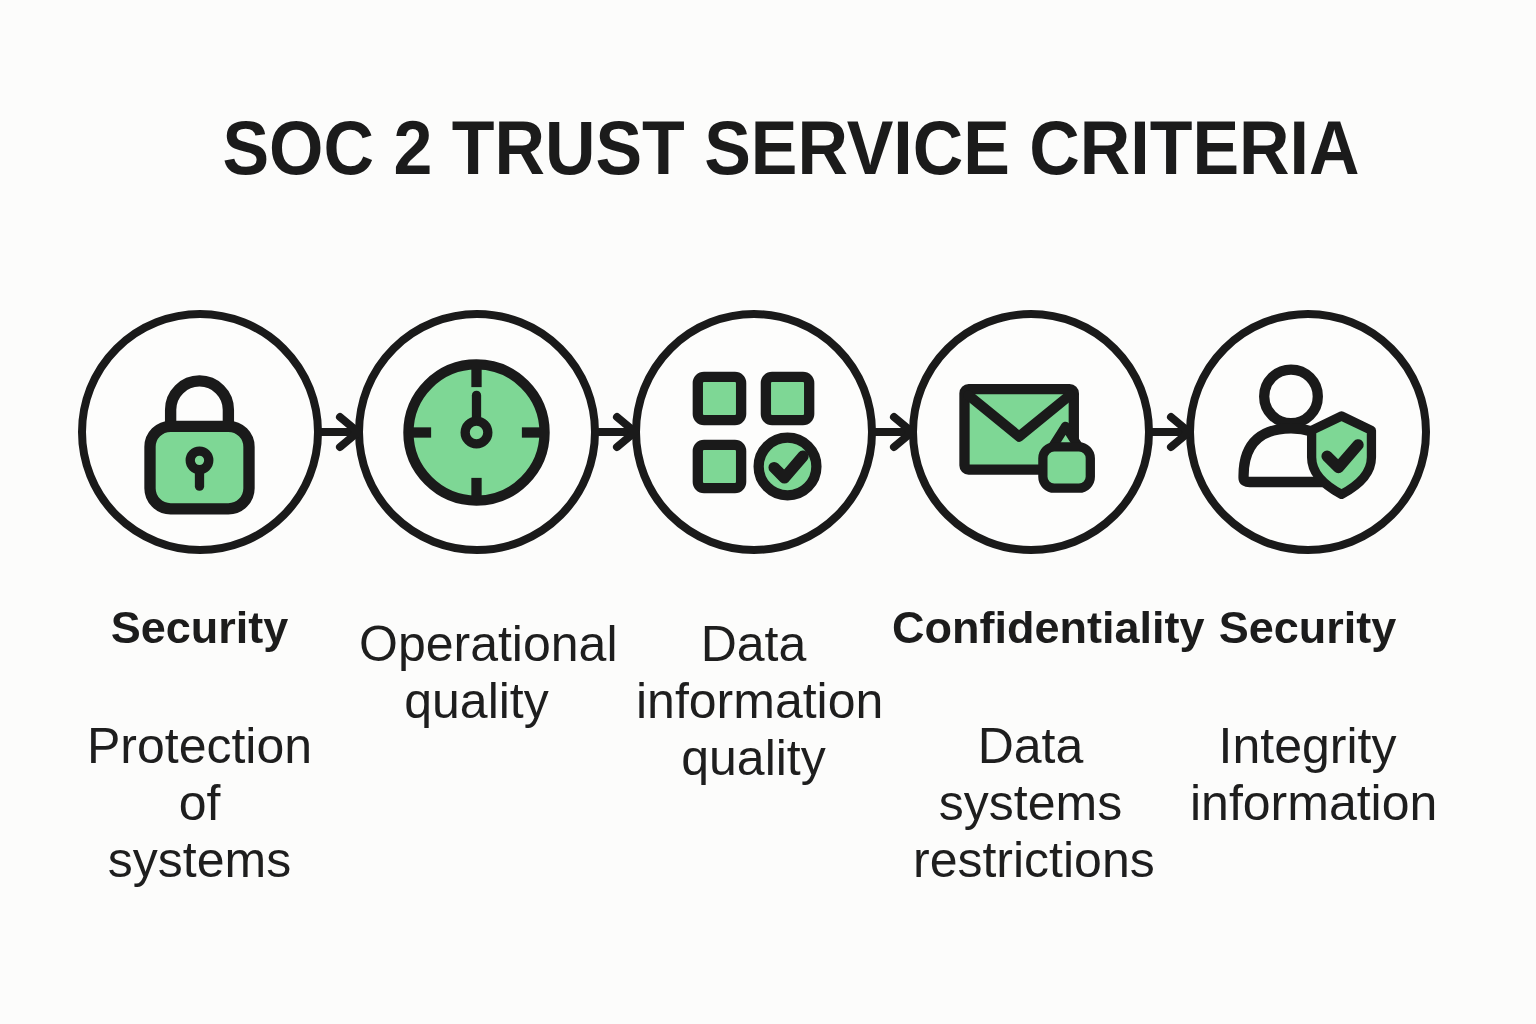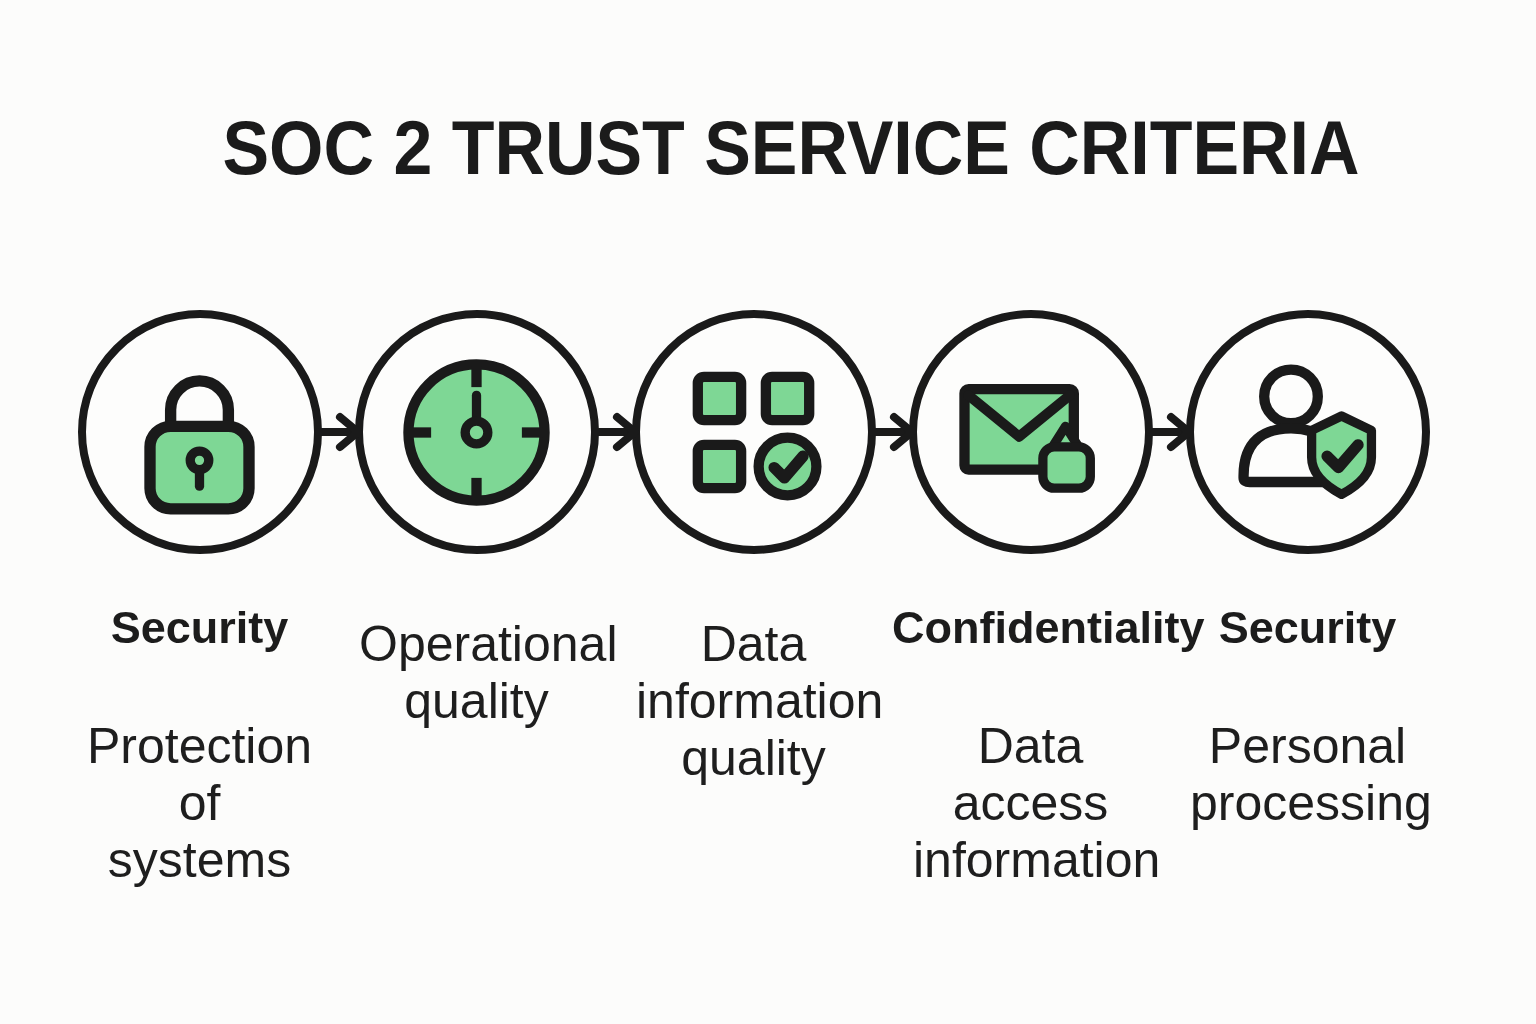--- a/index.html
+++ b/index.html
@@ -137,34 +137,34 @@
     <div class="col">
       <div class="circle">
         <svg width="165" height="165" viewBox="0 0 160 160">
           <rect x="16" y="38" width="106" height="78" rx="4" fill="#7ed795" stroke="#1a1a1a" stroke-width="10" stroke-linejoin="round"></rect>
           <polyline points="20,44 69,84 118,44" fill="none" stroke="#1a1a1a" stroke-width="10" stroke-linejoin="round" stroke-linecap="round"></polyline>
           <path d="M100 96 L114 74 L128 96" fill="#7ed795" stroke="#1a1a1a" stroke-width="9" stroke-linejoin="round"></path>
           <rect x="92" y="94" width="46" height="40" rx="11" fill="#7ed795" stroke="#1a1a1a" stroke-width="9"></rect>
         </svg>
       </div>
       <div class="label">Confidentiality</div>
-      <div class="desc">Data access information</div>
+      <div class="desc">Data systems restrictions</div>
     </div>
 
     <div class="col">
       <div class="circle">
         <svg width="165" height="165" viewBox="0 0 160 160">
           <circle cx="64" cy="45" r="26" fill="#fdfdfc" stroke="#1a1a1a" stroke-width="10"></circle>
           <path d="M18 122 C18 88 38 76 64 76 C90 76 110 88 110 122 L110 126 Q110 128 106 128 L24 128 Q18 128 18 124 Z" fill="#fdfdfc" stroke="#1a1a1a" stroke-width="10" stroke-linejoin="round"></path>
           <path d="M113 64 L142 78 L142 104 C142 120 130 131 113 140 C96 131 84 120 84 104 L84 78 Z" fill="#7ed795" stroke="#1a1a1a" stroke-width="9" stroke-linejoin="round"></path>
           <polyline points="99,103 110,114 129,92" fill="none" stroke="#1a1a1a" stroke-width="11" stroke-linecap="round" stroke-linejoin="round"></polyline>
         </svg>
       </div>
       <div class="label">Security</div>
-      <div class="desc">Personal processing</div>
+      <div class="desc">Integrity information</div>
     </div>
 
     <svg class="arrow arrow-1" viewBox="0 0 64 48">
       <line x1="13" y1="24" x2="44" y2="24" stroke="#1a1a1a" stroke-width="8" stroke-linecap="round"></line>
       <polyline points="34,9 52,24 34,39" fill="none" stroke="#1a1a1a" stroke-width="8" stroke-linecap="round" stroke-linejoin="round"></polyline>
     </svg>
     <svg class="arrow arrow-2" viewBox="0 0 64 48">
       <line x1="13" y1="24" x2="44" y2="24" stroke="#1a1a1a" stroke-width="8" stroke-linecap="round"></line>
       <polyline points="34,9 52,24 34,39" fill="none" stroke="#1a1a1a" stroke-width="8" stroke-linecap="round" stroke-linejoin="round"></polyline>
     </svg>

